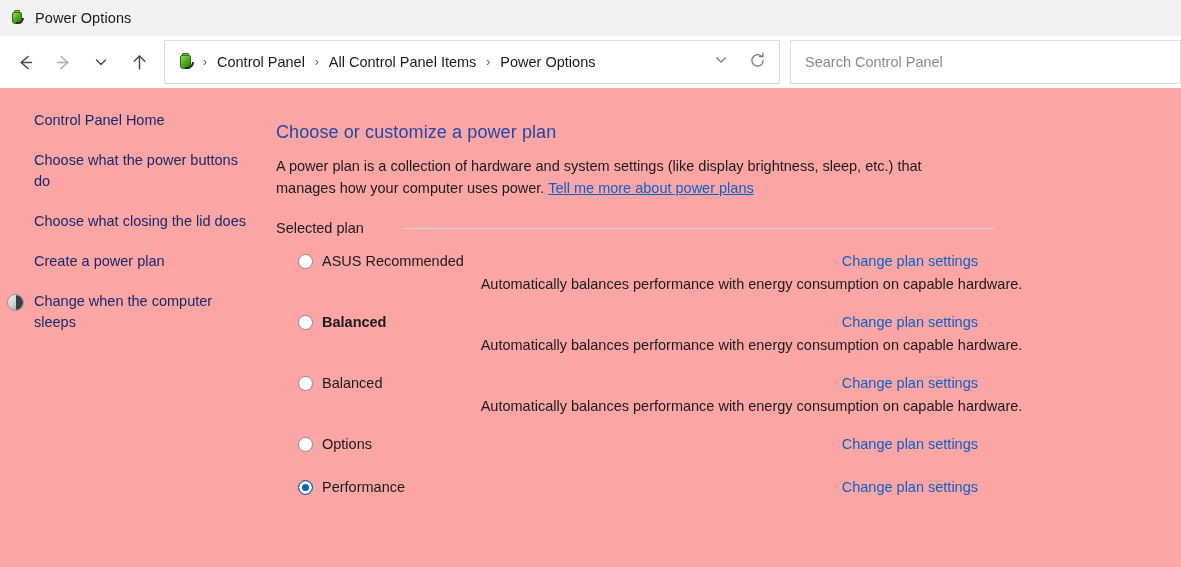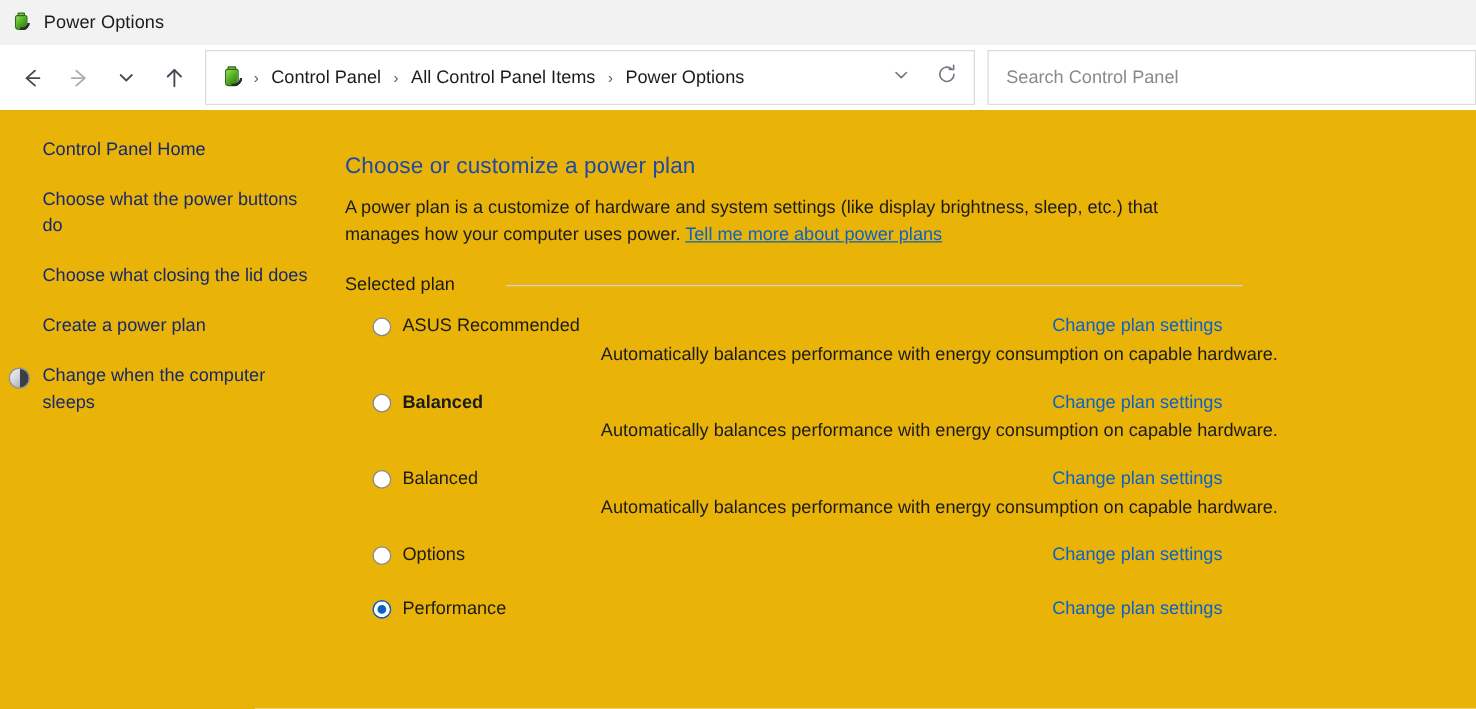--- a/index.html
+++ b/index.html
@@ -136,21 +136,21 @@
     font-size: 14.5px;
     color: #0f766e;
     background: transparent;
   }
   .searchbox input::placeholder { color: #8a8a8a; opacity: 1; }
 
   
   .content {
     display: flex;
     height: 479px;
-    background: #eab308;
+    background: #fca5a5;
   }
 
   .sidebar {
     width: 268px;
     flex: 0 0 268px;
     padding-top: 22px;
     position: relative;
   }
   .side-link {
     display: block;
@@ -385,21 +385,21 @@
         <span class="sleep-icon"></span>
         <a class="side-link" href="#">Change when the computer sleeps</a>
       </div>
     </div>
   </div>
 
   <div class="main">
 
     <h1 class="h1">Choose or customize a power plan</h1>
 
-    <p class="para"><span>A power plan is a customize of hardware and system settings (like display brightness, sleep, etc.) that manages how your computer uses power. </span><a class="inline-link" href="#">Tell me more about power plans</a></p>
+    <p class="para"><span>A power plan is a collection of hardware and system settings (like display brightness, sleep, etc.) that manages how your computer uses power. </span><a class="inline-link" href="#">Tell me more about power plans</a></p>
 
     <div class="group-header">
       <span class="label">Selected plan</span>
       <span class="rule"></span>
     </div>
 
     <div class="plans">
 
       <div class="plan">
         <div class="plan-row">

